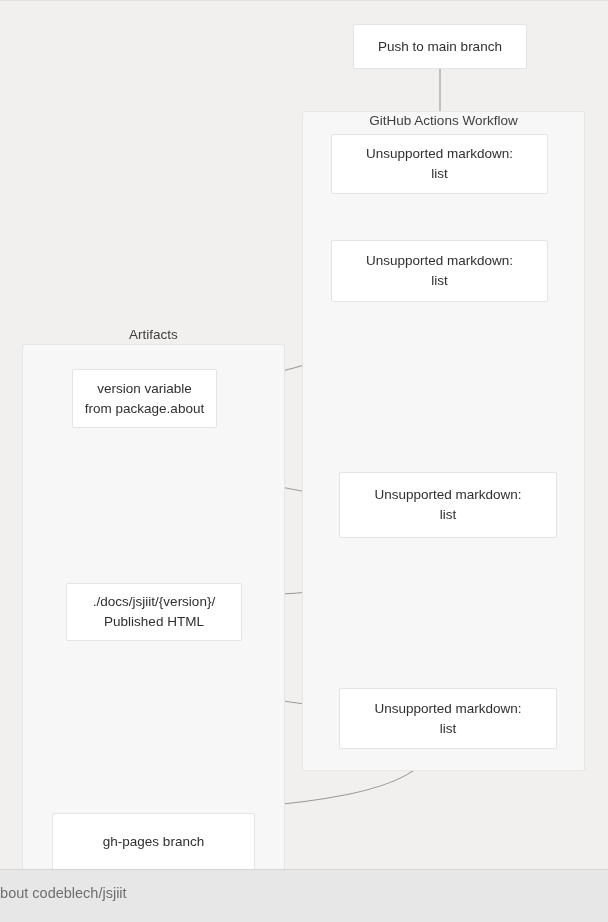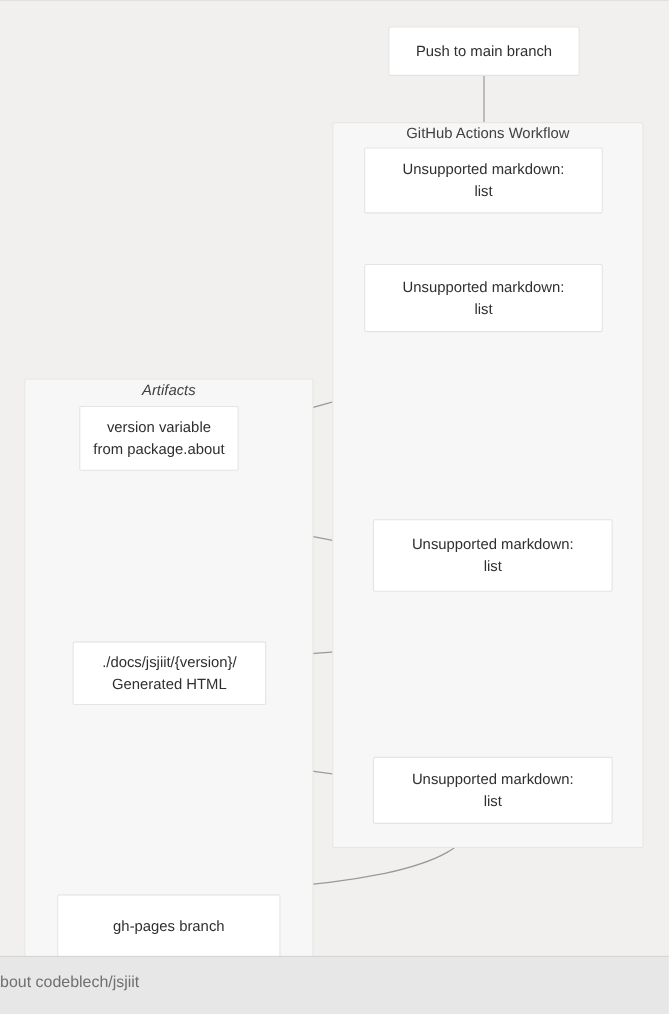--- a/index.html
+++ b/index.html
@@ -95,21 +95,21 @@
         <path d="M 153,427 C 155,446 175,460 215,471 C 262,483 305,491 335,496" fill="none" stroke="#999999" stroke-width="1.1" marker-end="url(#arrowhead)"></path>
         <path d="M 443,537 C 441,556 425,570 380,580 C 330,591 285,594 248,594" fill="none" stroke="#999999" stroke-width="1.1" marker-end="url(#arrowhead)"></path>
         <path d="M 153,640 C 155,660 178,676 220,687 C 268,699 308,704 335,706" fill="none" stroke="#999999" stroke-width="1.1" marker-end="url(#arrowhead)"></path>
         <path d="M 430,748 C 424,768 400,782 350,793 C 280,807 210,809 163,806" fill="none" stroke="#999999" stroke-width="1.1" marker-end="url(#arrowhead)"></path>
       </g>
   </svg>
   <div id="clusters-layer">
       <div class="cluster-box" style="left: 302px; top: 110px; width: 283px; height: 660px;"></div>
       <div class="cluster-label" style="left: 302px; top: 112px; width: 283px;">GitHub Actions Workflow</div>
       <div class="cluster-box" style="left: 22px; top: 343px; width: 263px; height: 526px;"></div>
-      <div class="cluster-label" style="left: 22px; top: 346px; width: 263px; font-style: italic;">Artifacts</div>
+      <div class="cluster-label" style="left: 22px; top: 326px; width: 263px;">Artifacts</div>
     </div>
   <div id="nodes-layer">
       <div class="node-box" style="left: 353px; top: 23px; width: 174px; height: 45px; text-align: right;">
         <span class="node-line">Push to main branch</span>
       </div>
       <div class="node-box" style="left: 331px; top: 133px; width: 217px; height: 60px;">
         <span class="node-line">Unsupported markdown:</span>
         <span class="node-line">list</span>
       </div>
       <div class="node-box" style="left: 331px; top: 239px; width: 217px; height: 62px;">
@@ -123,21 +123,21 @@
       <div class="node-box" style="left: 339px; top: 687px; width: 218px; height: 61px;">
         <span class="node-line">Unsupported markdown:</span>
         <span class="node-line">list</span>
       </div>
       <div class="node-box" style="left: 72px; top: 368px; width: 145px; height: 59px;">
         <span class="node-line">version variable</span>
         <span class="node-line">from package.about</span>
       </div>
       <div class="node-box" style="left: 66px; top: 582px; width: 176px; height: 58px;">
         <span class="node-line">./docs/jsjiit/{version}/</span>
-        <span class="node-line">Generated HTML</span>
+        <span class="node-line">Published HTML</span>
       </div>
       <div class="node-box" style="left: 52px; top: 812px; width: 203px; height: 58px;">
         <span class="node-line">gh-pages branch</span>
       </div>
     </div>
 </div>
 
 <div id="footer-bar">
   <span id="footer-text">about codeblech/jsjiit</span>
 </div>

